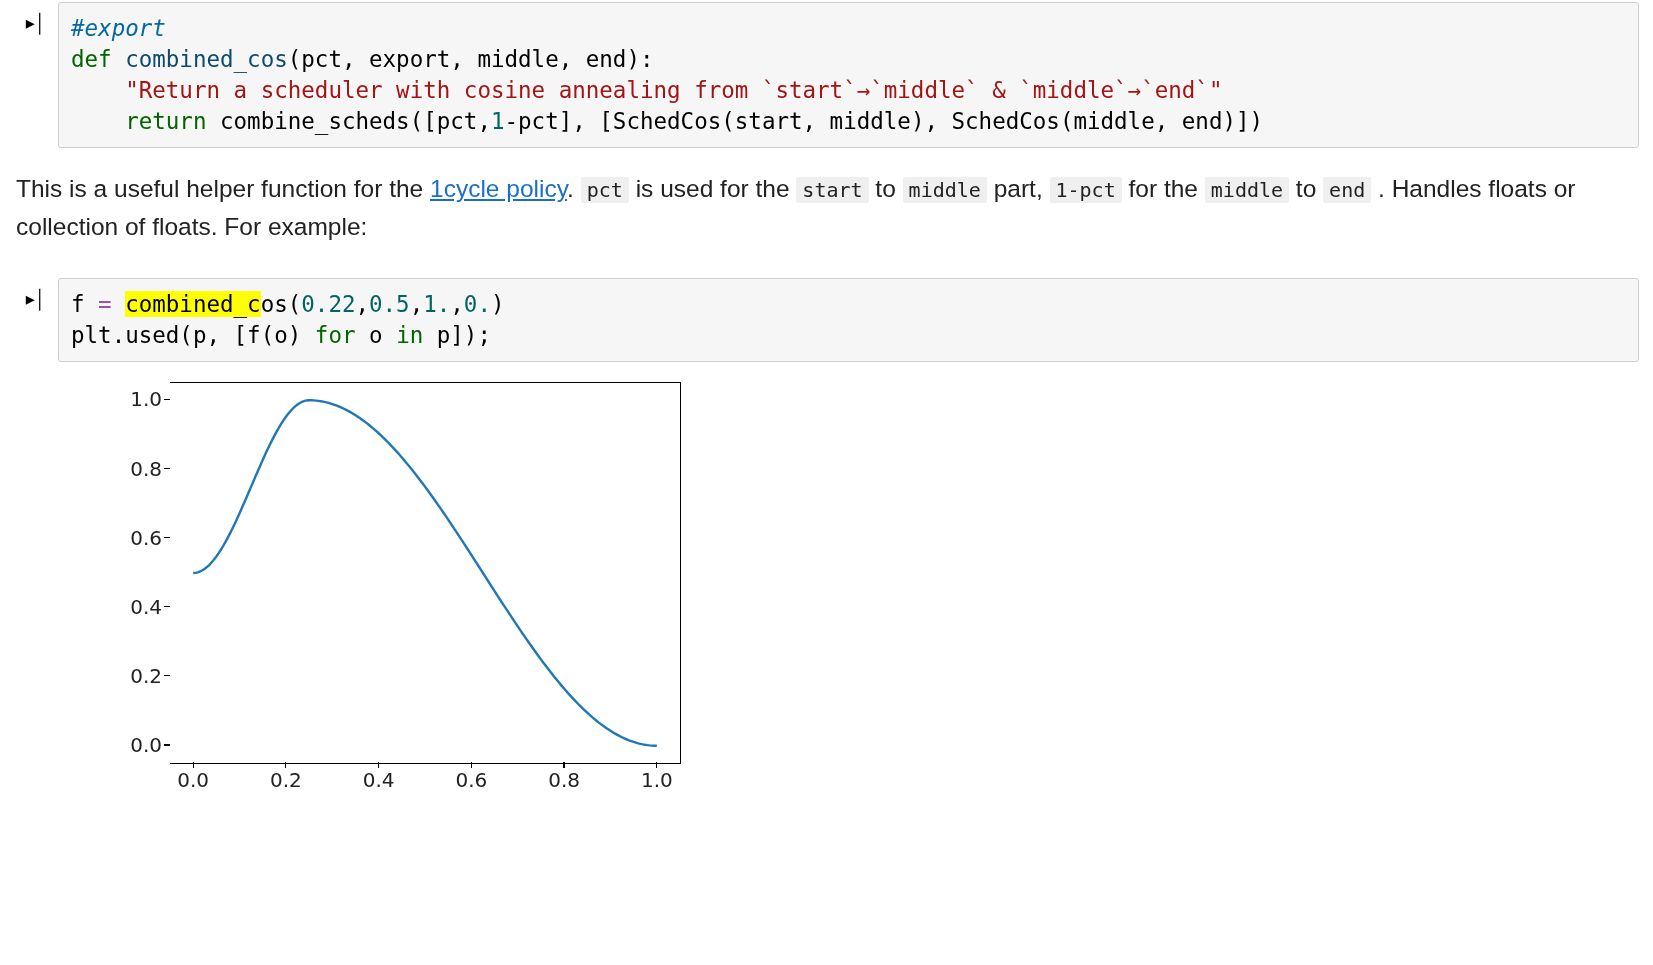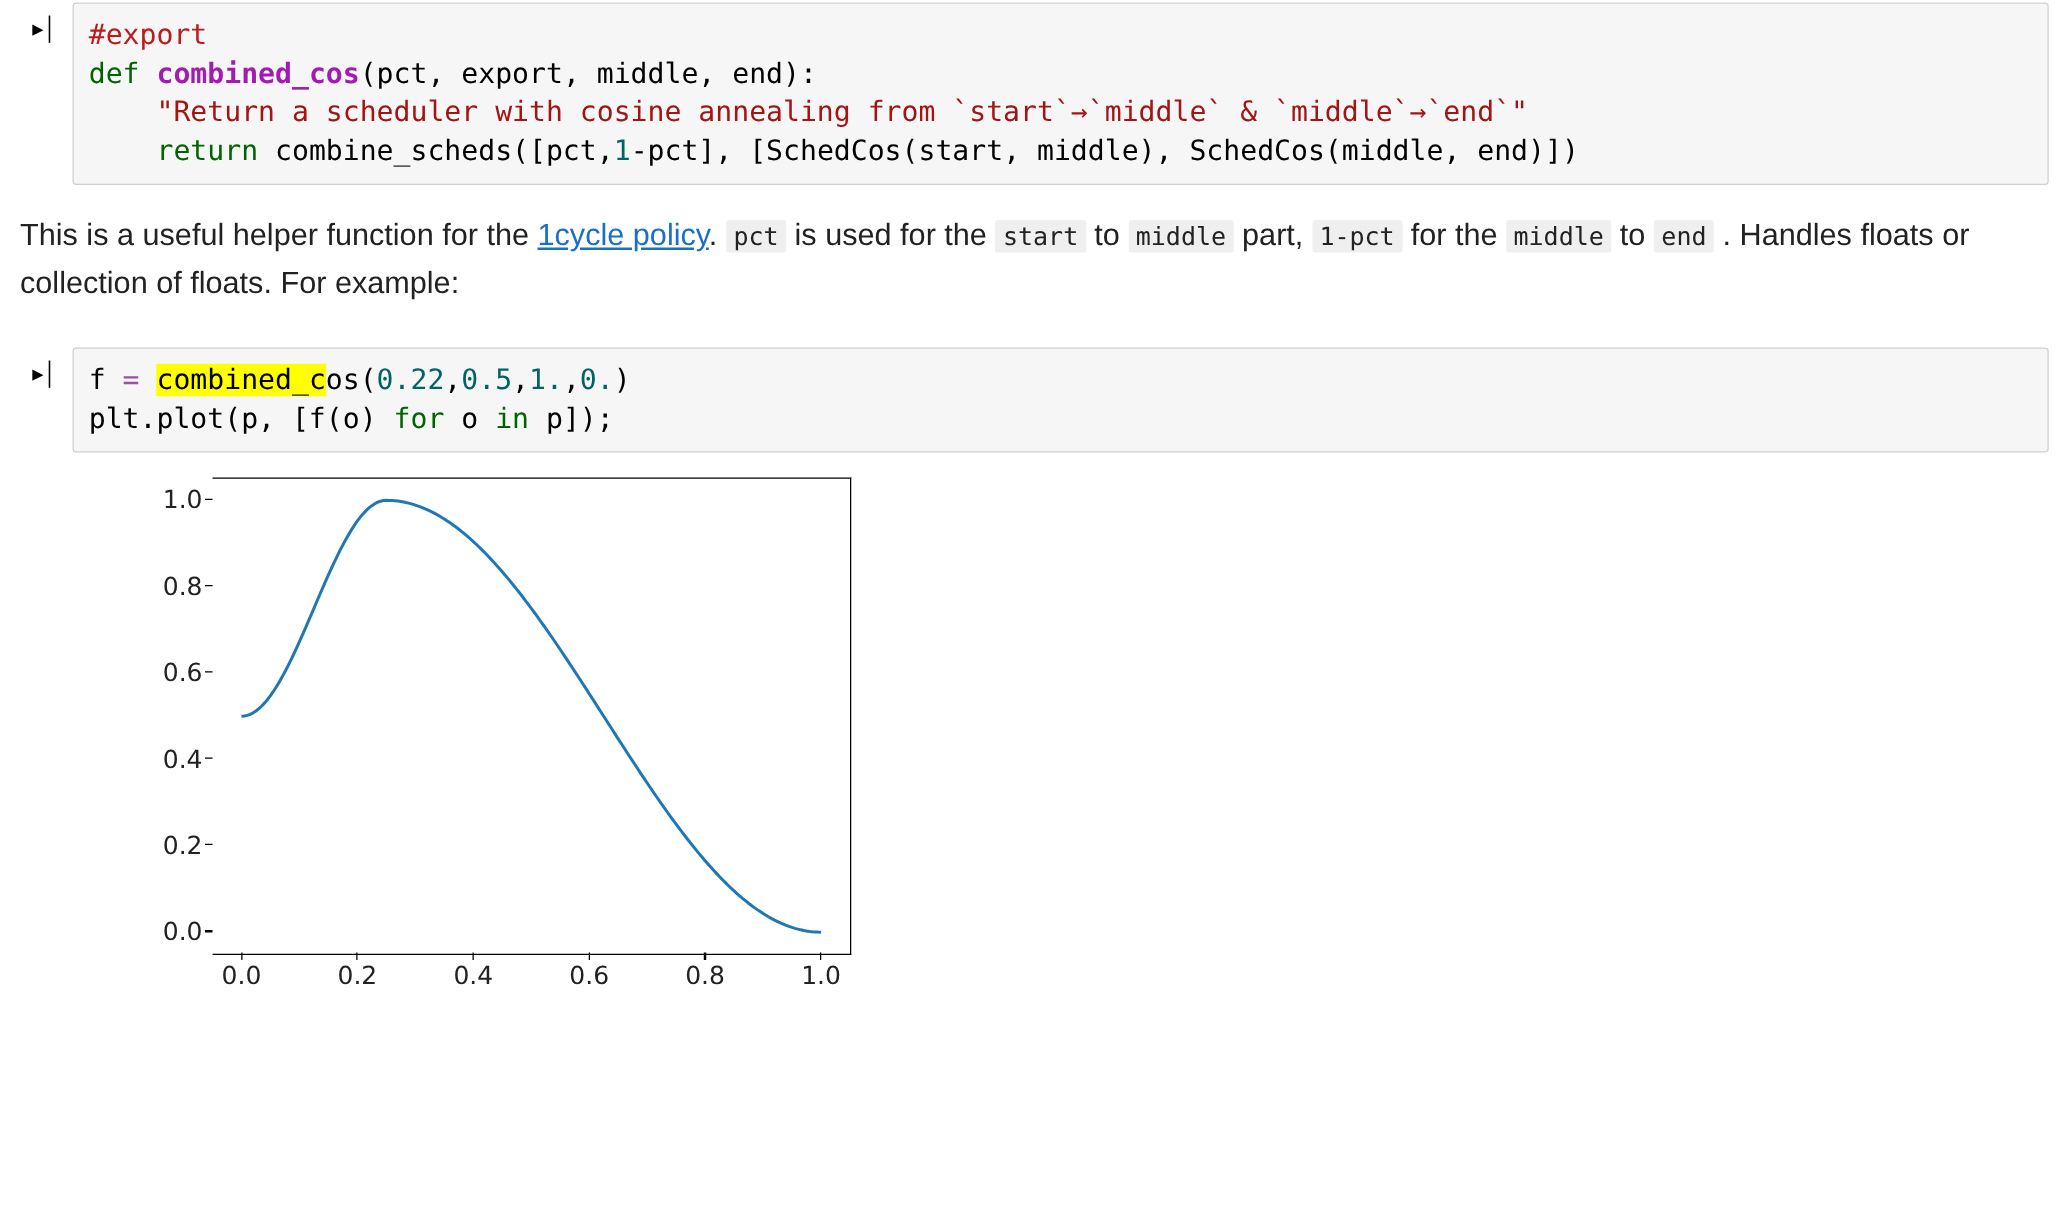--- a/index.html
+++ b/index.html
@@ -37,23 +37,23 @@
     background: #f6f6f6;
     padding: 10px 12px 10px 12px;
     font-family: "DejaVu Sans Mono", "Menlo", "Consolas", monospace;
     font-size: 22.5px;
     line-height: 1.38;
     white-space: pre;
     color: #000;
     overflow: hidden;
   }
   .hl { background: #ffff00; }
-  .c-comment { color: #b91c1c; }
+  .c-comment { color: #0369a1; font-style: italic; }
   .c-kw { color: #006400; font-weight: normal; }
-  .c-def { color: #a21caf; font-weight: bold; }
+  .c-def { color: #0c4a6e; }
   .c-str { color: #a31515; }
   .c-num { color: #006464; }
   .c-op { color: #9a52a2; }
 
   .prose {
     font-size: 24.5px;
     line-height: 1.55;
     color: #222;
     margin: 0 0 32px 0;
     padding: 0 2px;
@@ -141,21 +141,21 @@
     <span class="c-kw">return</span><span> combine_scheds([pct,</span><span class="c-num">1</span><span>-pct], [SchedCos(start, middle), SchedCos(middle, end)])</span></div>
   </div>
 
   <p class="prose"><span>This is a useful helper function for the </span><a href="#">1cycle policy</a><span>. </span><code class="inline-code">pct</code><span> is used for the </span><code class="inline-code">start</code><span> to </span><code class="inline-code">middle</code><span> part, </span><code class="inline-code">1-pct</code><span> for the </span><code class="inline-code">middle</code><span> to </span><code class="inline-code">end</code><span> . Handles floats or collection of floats. For example:</span></p>
 
   <div class="cell" style="margin-bottom:10px">
     <div class="prompt-gutter">
       <span class="run-icon">▸│</span>
     </div>
     <div class="code-block"><span>f </span><span class="c-op">=</span><span> </span><span class="hl">combined_c</span><span>os(</span><span class="c-num">0.22</span><span>,</span><span class="c-num">0.5</span><span>,</span><span class="c-num">1.</span><span>,</span><span class="c-num">0.</span><span>)</span>
-<span>plt.plot(p, [f(o) </span><span class="c-kw">for</span><span> o </span><span class="c-kw">in</span><span> p]);</span></div>
+<span>plt.used(p, [f(o) </span><span class="c-kw">for</span><span> o </span><span class="c-kw">in</span><span> p]);</span></div>
   </div>
 
   <div class="output-area">
     <div class="chart-box">
       <div class="plot-region">
         <svg viewBox="0 0 510 380" preserveAspectRatio="none">
           <path id="chart-line" fill="none" stroke="#1f77b4" stroke-width="2.4" d="M23.18 190.00 L25.50 189.83 L27.82 189.32 L30.14 188.47 L32.45 187.29 L34.77 185.77 L37.09 183.94 L39.41 181.78 L41.73 179.32 L44.05 176.56 L46.36 173.51 L48.68 170.18 L51.00 166.59 L53.32 162.76 L55.64 158.69 L57.95 154.40 L60.27 149.91 L62.59 145.24 L64.91 140.41 L67.23 135.43 L69.55 130.32 L71.86 125.11 L74.18 119.82 L76.50 114.46 L78.82 109.06 L81.14 103.64 L83.45 98.21 L85.77 92.81 L88.09 87.45 L90.41 82.16 L92.73 76.95 L95.05 71.84 L97.36 66.86 L99.68 62.03 L102.00 57.36 L104.32 52.87 L106.64 48.59 L108.95 44.52 L111.27 40.68 L113.59 37.09 L115.91 33.77 L118.23 30.72 L120.55 27.96 L122.86 25.49 L125.18 23.34 L127.50 21.50 L129.82 19.99 L132.14 18.80 L134.45 17.95 L136.77 17.44 L139.09 17.27 L141.41 17.31 L143.73 17.42 L146.05 17.61 L148.36 17.88 L150.68 18.22 L153.00 18.63 L155.32 19.13 L157.64 19.69 L159.95 20.33 L162.27 21.05 L164.59 21.84 L166.91 22.70 L169.23 23.64 L171.55 24.64 L173.86 25.73 L176.18 26.88 L178.50 28.11 L180.82 29.40 L183.14 30.77 L185.45 32.21 L187.77 33.71 L190.09 35.29 L192.41 36.93 L194.73 38.64 L197.05 40.41 L199.36 42.26 L201.68 44.16 L204.00 46.13 L206.32 48.17 L208.64 50.26 L210.95 52.42 L213.27 54.63 L215.59 56.91 L217.91 59.25 L220.23 61.64 L222.55 64.09 L224.86 66.59 L227.18 69.15 L229.50 71.76 L231.82 74.42 L234.14 77.14 L236.45 79.90 L238.77 82.71 L241.09 85.57 L243.41 88.47 L245.73 91.42 L248.05 94.41 L250.36 97.45 L252.68 100.52 L255.00 103.64 L257.32 106.79 L259.64 109.98 L261.95 113.20 L264.27 116.46 L266.59 119.75 L268.91 123.07 L271.23 126.41 L273.55 129.79 L275.86 133.20 L278.18 136.62 L280.50 140.08 L282.82 143.55 L285.14 147.04 L287.45 150.56 L289.77 154.09 L292.09 157.63 L294.41 161.19 L296.73 164.77 L299.05 168.35 L301.36 171.95 L303.68 175.55 L306.00 179.15 L308.32 182.77 L310.64 186.38 L312.95 190.00 L315.27 193.62 L317.59 197.23 L319.91 200.85 L322.23 204.45 L324.55 208.05 L326.86 211.65 L329.18 215.23 L331.50 218.81 L333.82 222.37 L336.14 225.91 L338.45 229.44 L340.77 232.96 L343.09 236.45 L345.41 239.92 L347.73 243.38 L350.05 246.80 L352.36 250.21 L354.68 253.59 L357.00 256.93 L359.32 260.25 L361.64 263.54 L363.95 266.80 L366.27 270.02 L368.59 273.21 L370.91 276.36 L373.23 279.48 L375.55 282.55 L377.86 285.59 L380.18 288.58 L382.50 291.53 L384.82 294.43 L387.14 297.29 L389.45 300.10 L391.77 302.86 L394.09 305.58 L396.41 308.24 L398.73 310.85 L401.05 313.41 L403.36 315.91 L405.68 318.36 L408.00 320.75 L410.32 323.09 L412.64 325.37 L414.95 327.58 L417.27 329.74 L419.59 331.83 L421.91 333.87 L424.23 335.84 L426.55 337.74 L428.86 339.59 L431.18 341.36 L433.50 343.07 L435.82 344.71 L438.14 346.29 L440.45 347.79 L442.77 349.23 L445.09 350.60 L447.41 351.89 L449.73 353.12 L452.05 354.27 L454.36 355.36 L456.68 356.36 L459.00 357.30 L461.32 358.16 L463.64 358.95 L465.95 359.67 L468.27 360.31 L470.59 360.87 L472.91 361.37 L475.23 361.78 L477.55 362.12 L479.86 362.39 L482.18 362.58 L484.50 362.69 L486.82 362.73"></path>
         </svg>
       </div>
 

